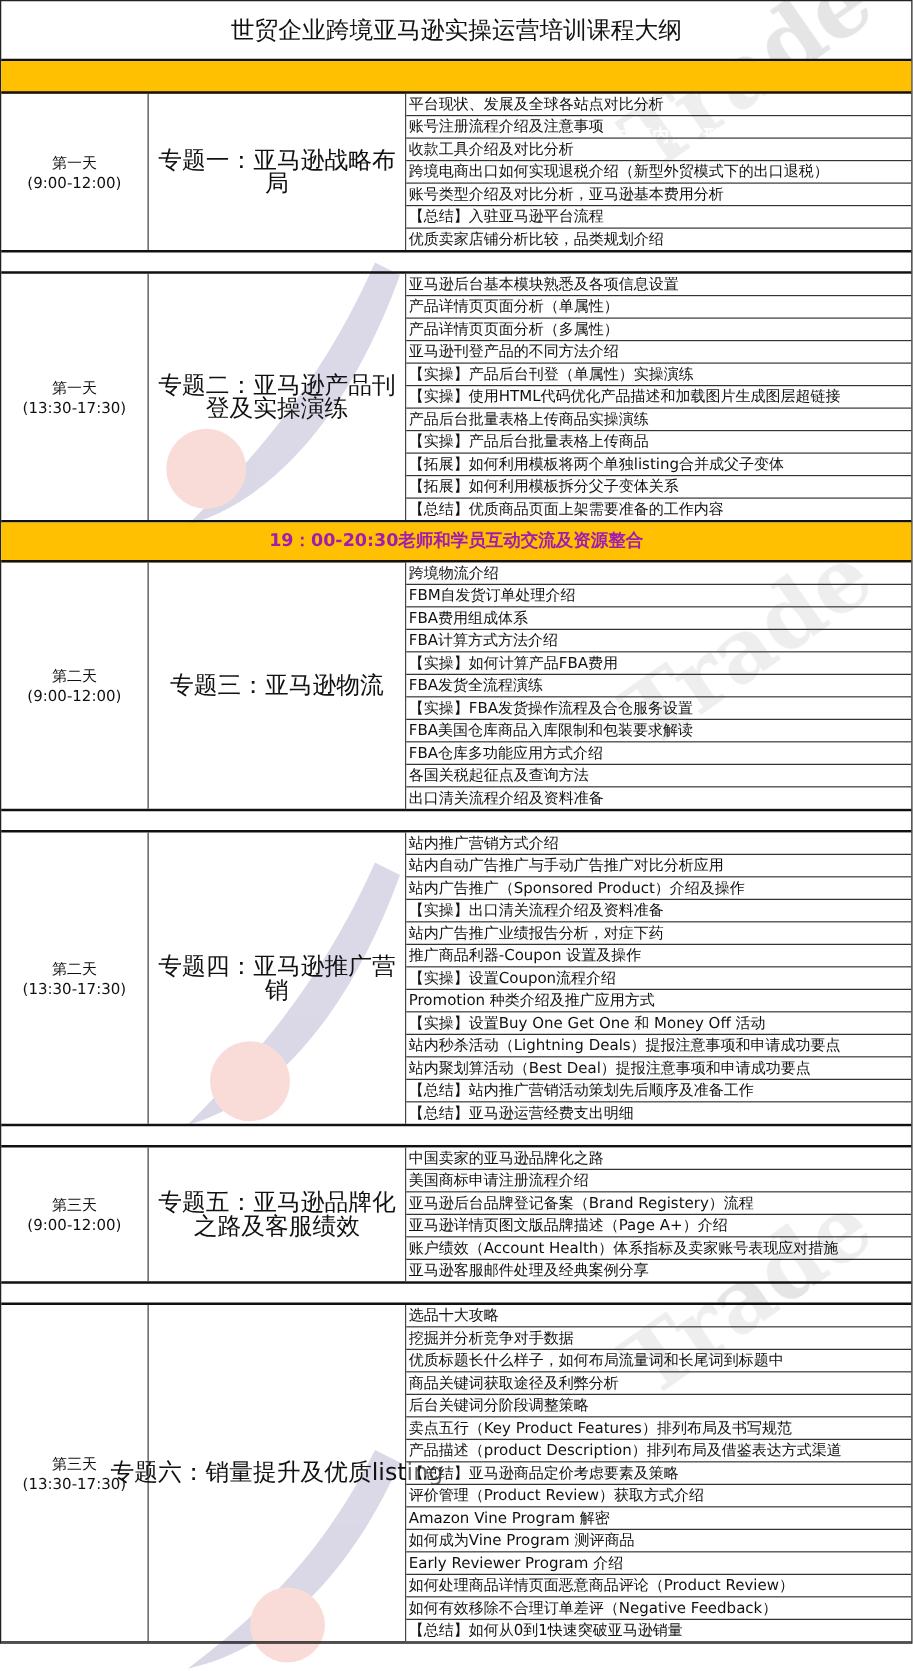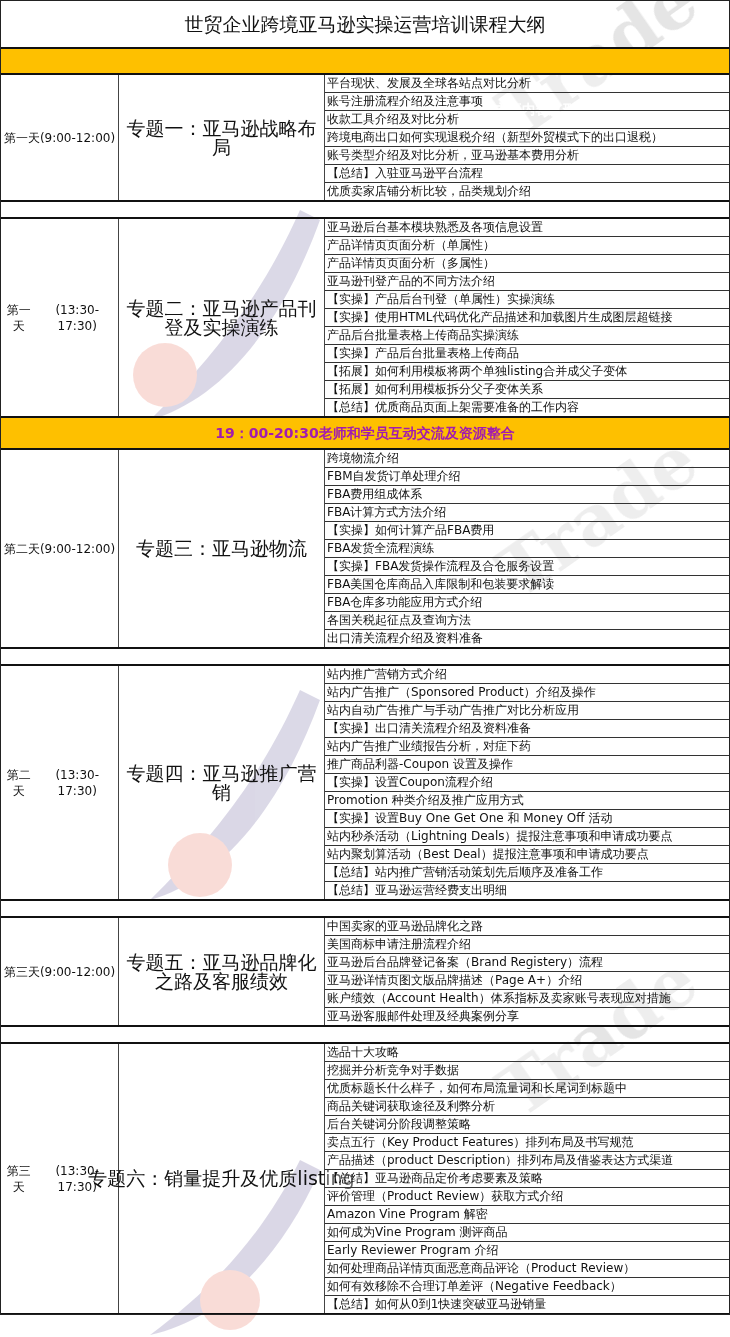--- a/index.html
+++ b/index.html
@@ -10,21 +10,21 @@
   .title { height: 46px; line-height: 46px; text-align: center; font-size: 19px; font-weight: normal;
            border-bottom: 2px solid #111; background: transparent; }
   .hdr { display: flex; height: 24px; background: #fec000; border-bottom: 2px solid #111; }
   .hdr div { line-height: 24px; text-align: center; color: #fff; font-weight: bold; font-size: 13.5px; margin-top: 48px; }
   .c1 { width: 117px; border-right: 1px solid #444; flex: none; }
   .c2 { width: 206px; border-right: 1px solid #444; flex: none; }
   .c3 { flex: 1; }
   .hdr .c1, .hdr .c2 { border-right: 2px solid #111; }
   .sec { display: flex; border-bottom: 2px solid #111; }
   .sec .c1, .sec .c2 { display: flex; align-items: center; justify-content: center; text-align: center; }
-  .sec .c1 { font-size: 12px; line-height: 16px; flex-direction: row; }
+  .sec .c1 { font-size: 12px; line-height: 16px; flex-direction: column; }
   .sec .c2 { font-size: 19px; line-height: 19px; padding: 0 3px; box-sizing: border-box; }
   .sec .c3 { display: flex; flex-direction: column; }
   .item { height: 17px; line-height: 17px; font-size: 12px; padding-left: 2px; border-bottom: 1px solid #333;
           white-space: nowrap; overflow: hidden; background: rgba(255,255,255,0.35); }
   .item:last-child { border-bottom: none; }
   .spacer { height: 15px; border-bottom: 2px solid #111; }
   .band { height: 30px; line-height: 30px; background: #fec000; text-align: center; font-weight: bold;
           font-size: 14px; border-bottom: 2px solid #111; color: #a21caf; }
 </style>
 </head>
@@ -119,22 +119,22 @@
   <div class="spacer"></div>
 
   <div class="sec">
     <div class="c1">
       <span>第二天</span>
       <span>(13:30-17:30)</span>
     </div>
     <div class="c2">专题四：亚马逊推广营销</div>
     <div class="c3">
       <div class="item">站内推广营销方式介绍</div>
+      <div class="item">站内自动广告推广与手动广告推广对比分析应用</div>
       <div class="item">站内广告推广（Sponsored Product）介绍及操作</div>
-      <div class="item">站内自动广告推广与手动广告推广对比分析应用</div>
       <div class="item">【实操】出口清关流程介绍及资料准备</div>
       <div class="item">站内广告推广业绩报告分析，对症下药</div>
       <div class="item">推广商品利器-Coupon 设置及操作</div>
       <div class="item">【实操】设置Coupon流程介绍</div>
       <div class="item">Promotion 种类介绍及推广应用方式</div>
       <div class="item">【实操】设置Buy One Get One 和 Money Off 活动</div>
       <div class="item">站内秒杀活动（Lightning Deals）提报注意事项和申请成功要点</div>
       <div class="item">站内聚划算活动（Best Deal）提报注意事项和申请成功要点</div>
       <div class="item">【总结】站内推广营销活动策划先后顺序及准备工作</div>
       <div class="item">【总结】亚马逊运营经费支出明细</div>

